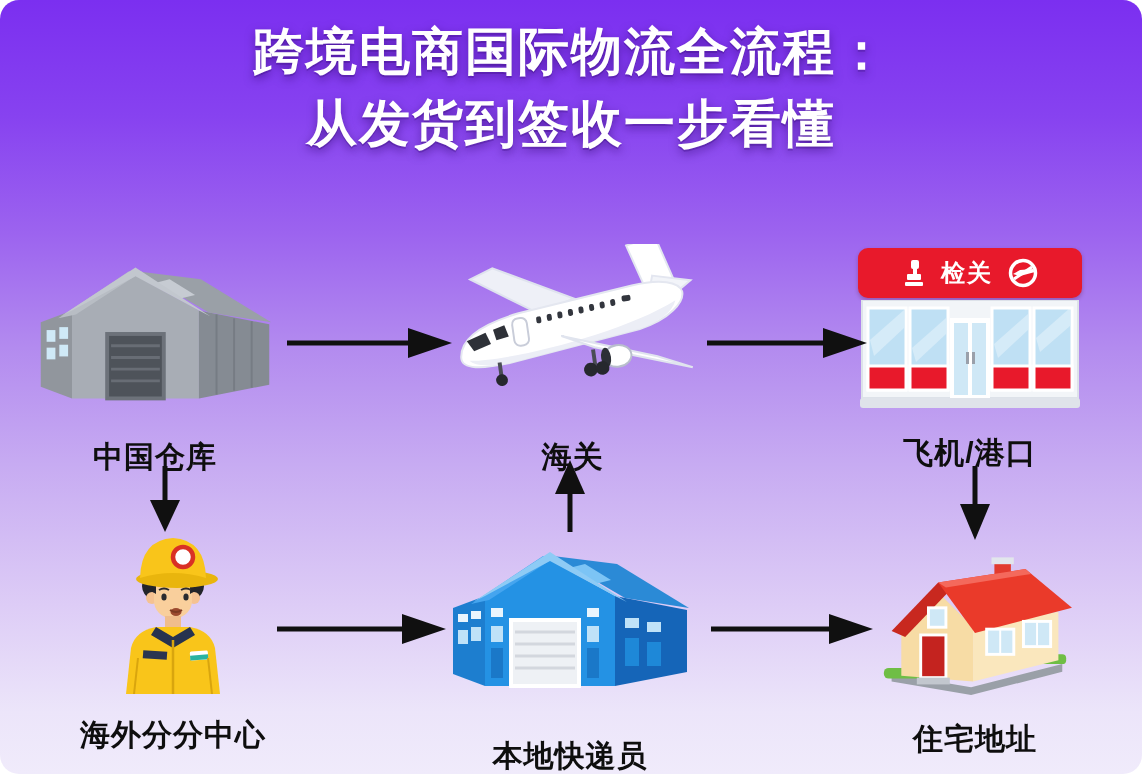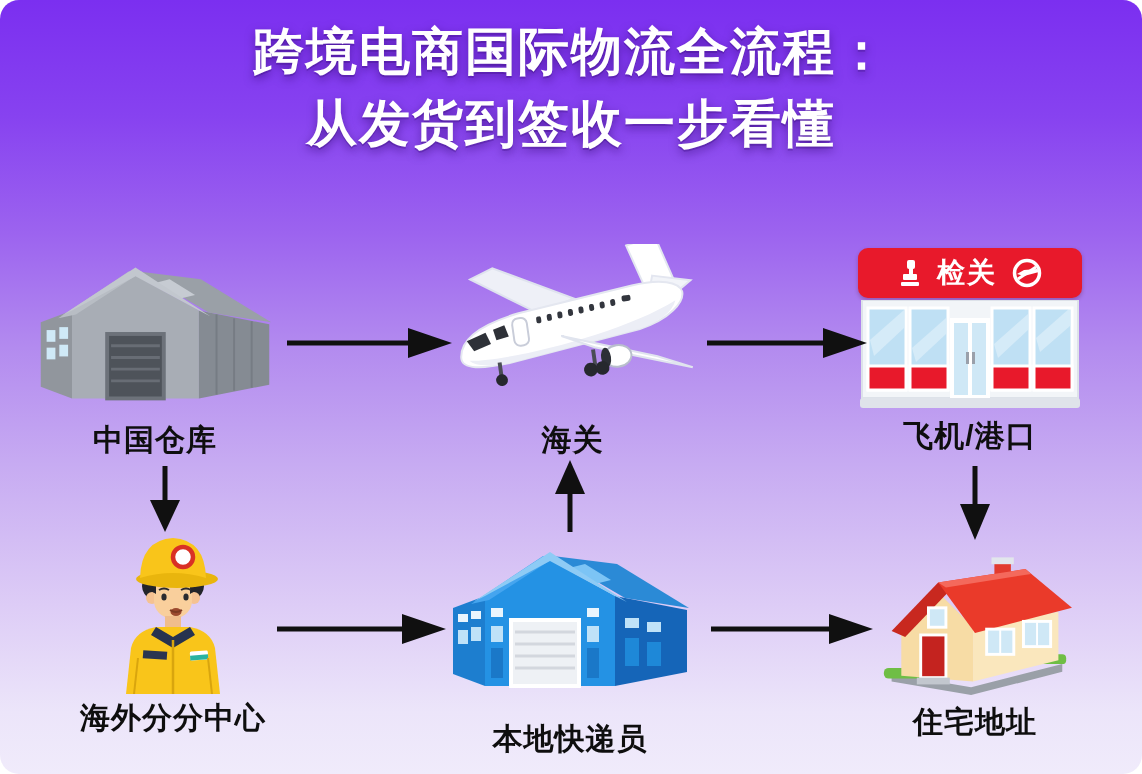--- a/index.html
+++ b/index.html
@@ -7,30 +7,30 @@
   body { font-family:"Liberation Sans", sans-serif; }
   .stage {
     position:relative; width:1142px; height:774px;
     background:linear-gradient(180deg,#7b2ff0 0%,#8742f0 15%,#9c63ef 30%,#b38bef 45%,#c7abf2 60%,#ddccf6 78%,#ece5fa 92%,#f0ebfb 100%);
     border-radius:19px;
   }
   .title { position:absolute; top:16px; left:0; width:100%; text-align:center;
     color:#ffffff; font-weight:800; font-size:51px; line-height:1.42; letter-spacing:2px;
     text-shadow:0 4px 10px rgba(48,8,110,.55), 0 2px 0 rgba(70,20,140,.35); }
   .node { position:absolute; display:flex; flex-direction:column; align-items:center; }
-  .node .label { margin-top:4px; font-size:30px; font-weight:800; color:#0e0e0e; letter-spacing:1px; white-space:nowrap; }
+  .node .label { margin-top:21px; font-size:30px; font-weight:800; color:#0e0e0e; letter-spacing:1px; white-space:nowrap; }
   .arrow { position:absolute; }
   .arrow line { stroke:#101010; stroke-width:5; }
   .arrow polygon { fill:#101010; }
   
   .customs-box { display:flex; flex-direction:column; align-items:center; width:236px; }
   .customs-sign { width:224px; height:50px; background:#e8192b; border-radius:10px;
     display:flex; align-items:center; justify-content:center; gap:14px;
     box-shadow:0 2px 4px rgba(90,10,30,.3); }
-  .customs-sign .sign-text { color:#fff; font-size:28px; font-weight:800; letter-spacing:2px; }
+  .customs-sign .sign-text { color:#fff; font-size:24px; font-weight:800; letter-spacing:2px; }
 </style>
 </head>
 <body>
 
 <div class="stage">
 
   <div class="title">
     <div>跨境电商国际物流全流程：</div>
     <div>从发货到签收一步看懂</div>
   </div>

